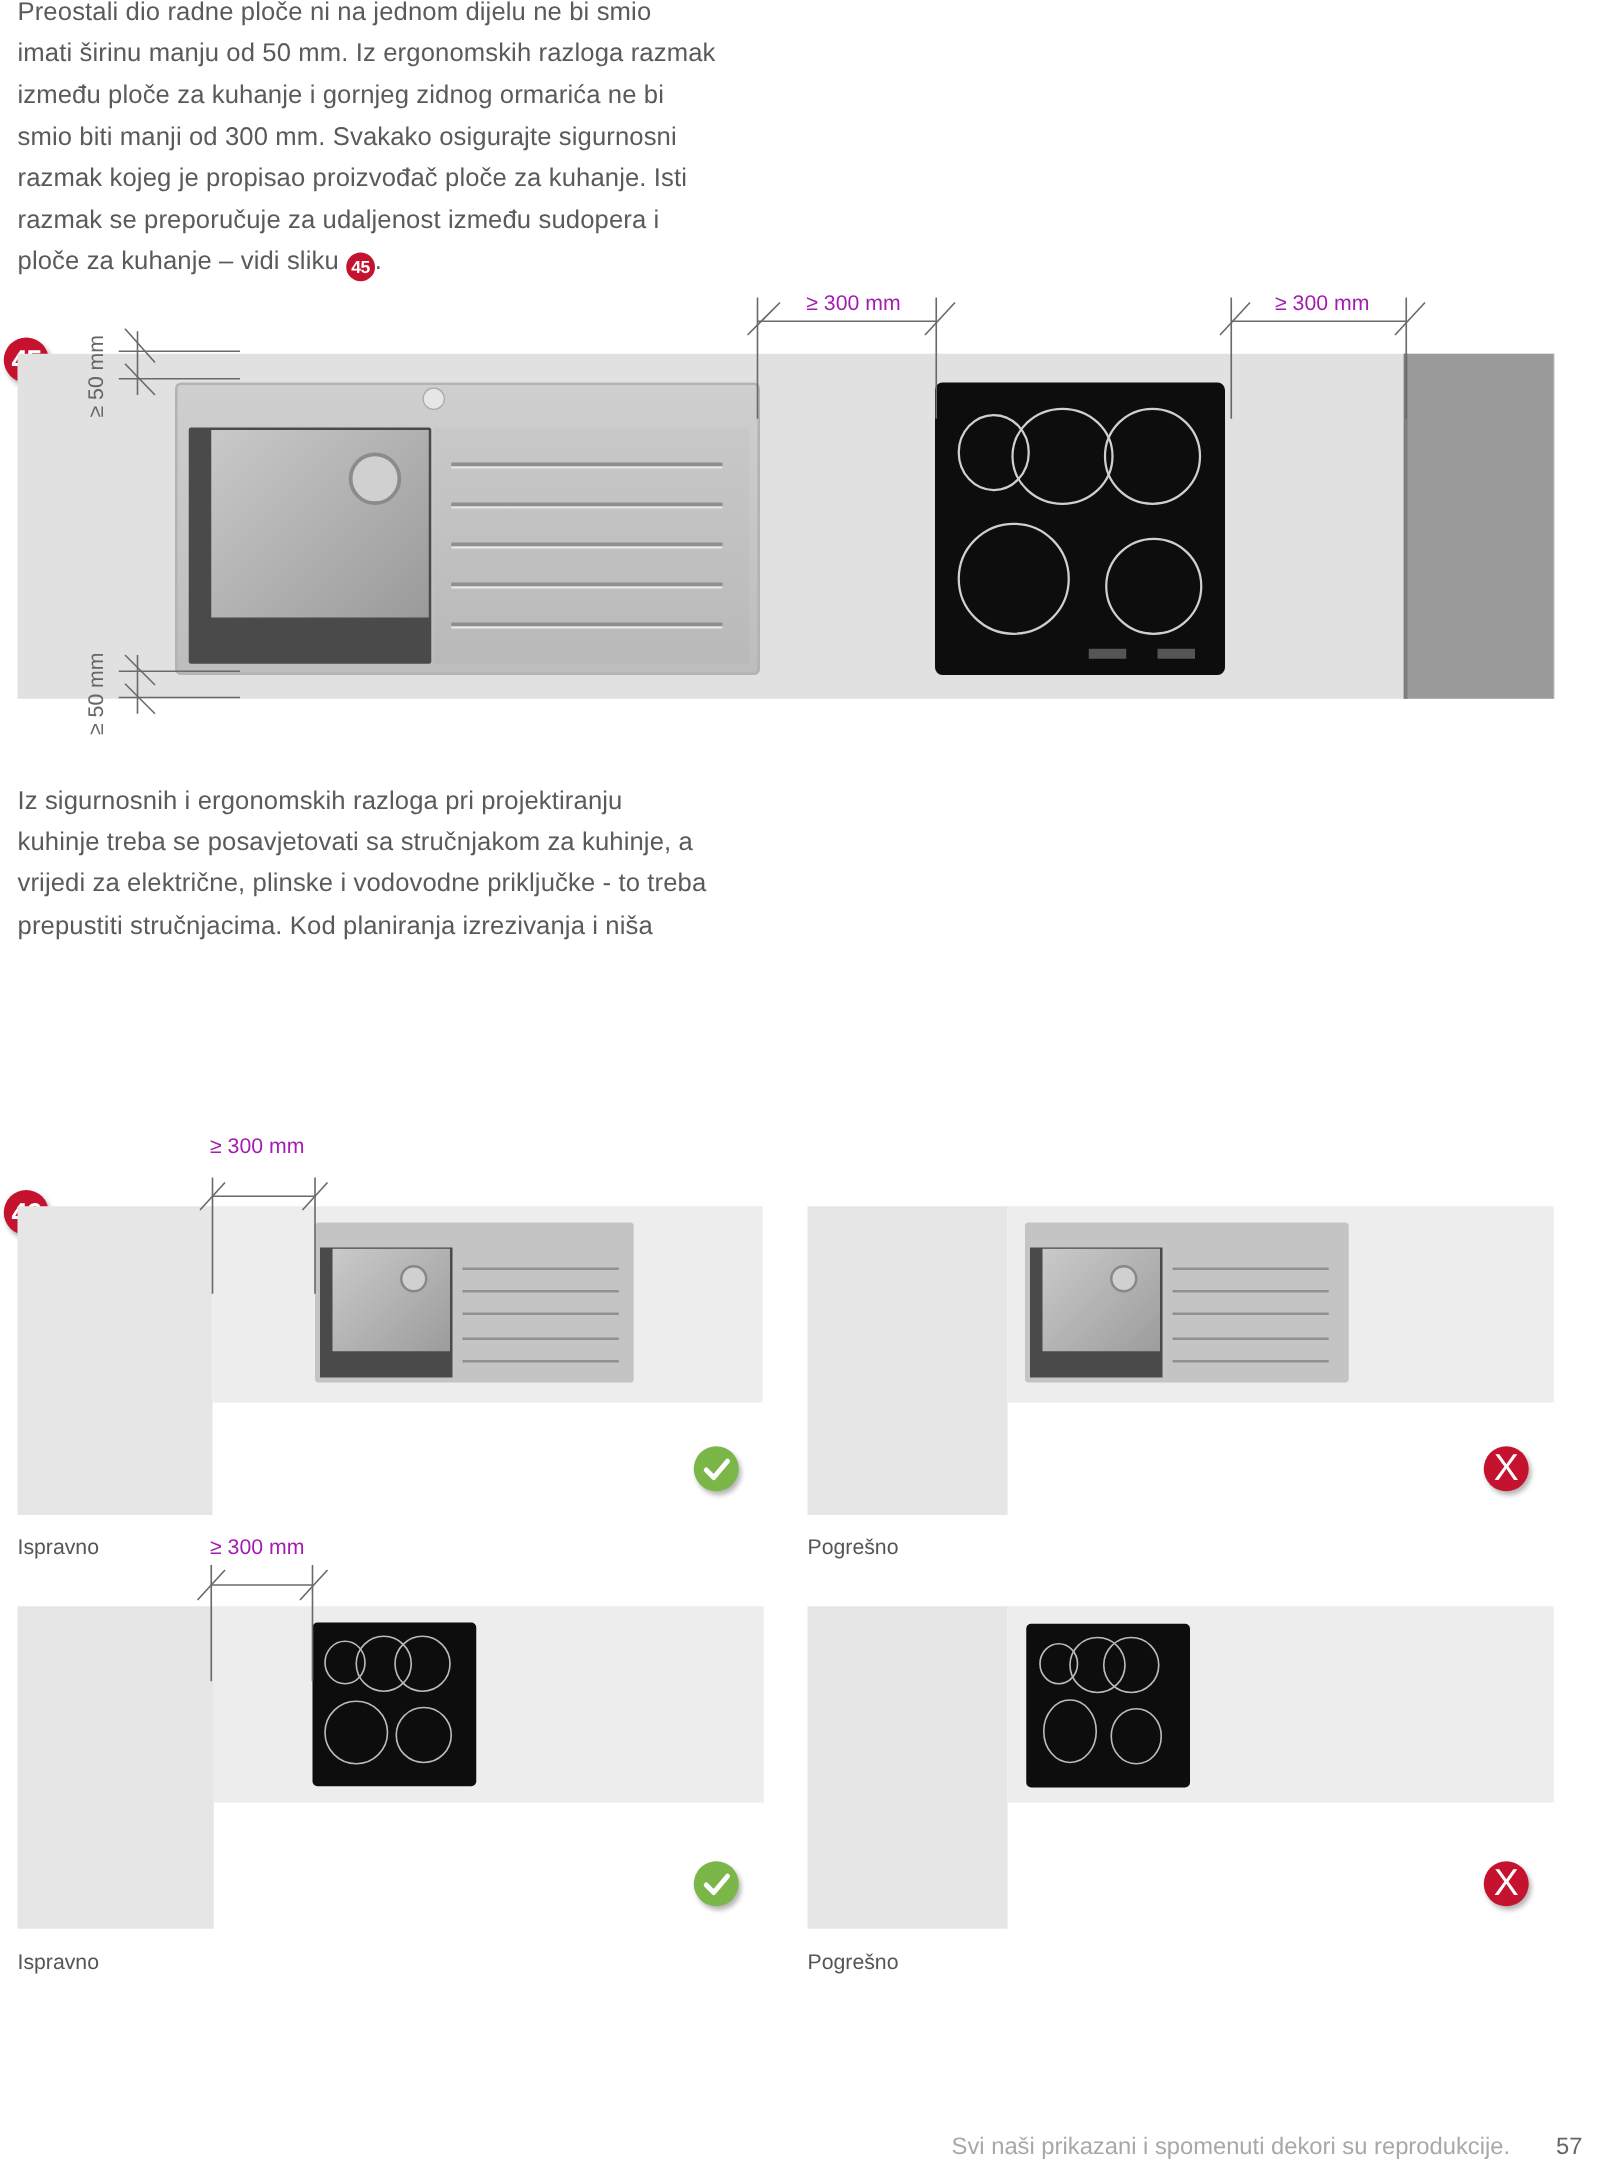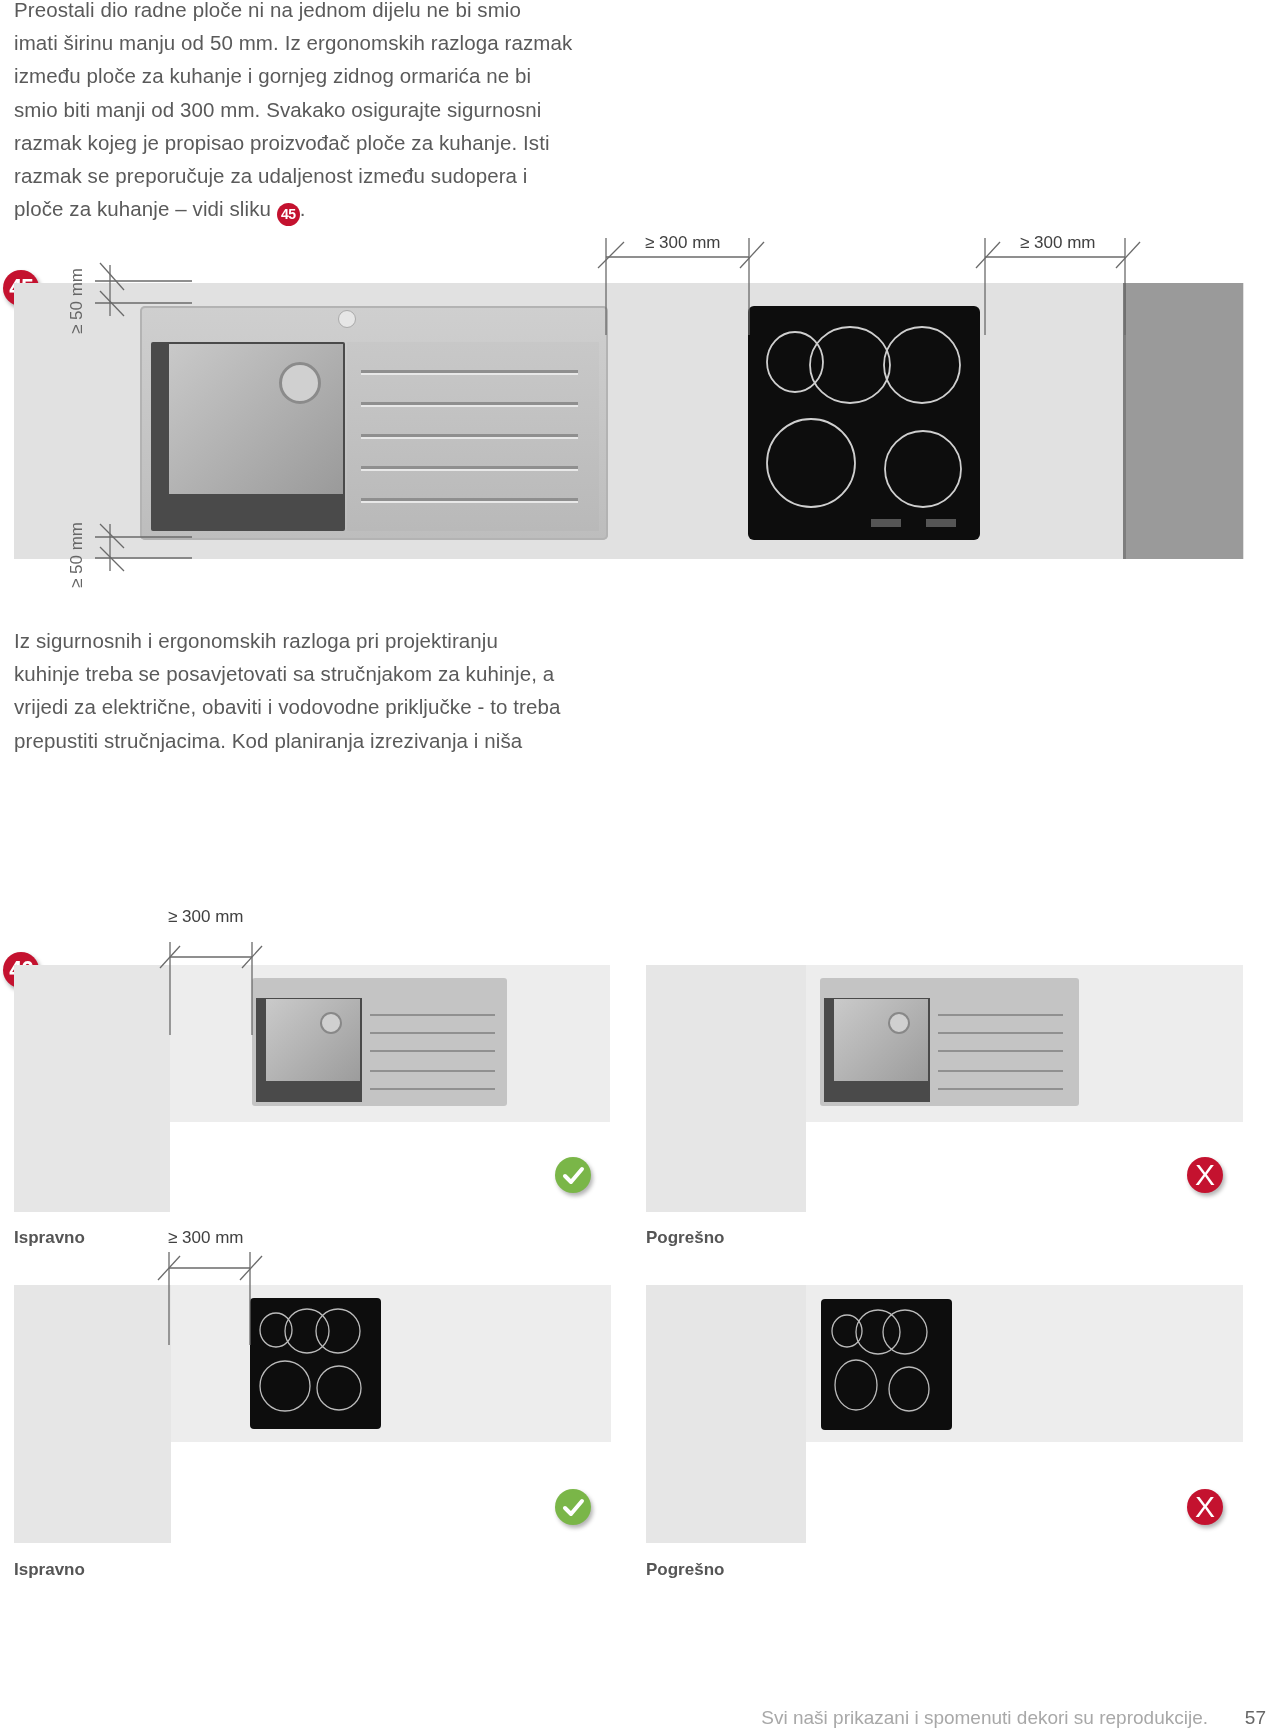--- a/index.html
+++ b/index.html
@@ -9,24 +9,24 @@
           color:#5a5a5a; letter-spacing:0.1px; }
   .para .line { display:block; white-space:nowrap; }
   .ref { display:inline-block; width:23px; height:23px; border-radius:50%; background:#c4122f;
          color:#fff; font-size:14px; font-weight:bold; line-height:23px; text-align:center;
          vertical-align:-3px; letter-spacing:-0.5px; }
   .figbadge { position:absolute; width:36px; height:36px; border-radius:50%; background:#c4122f;
               color:#fff; font-weight:bold; font-size:23px; line-height:36px; text-align:center;
               box-shadow:2px 3px 4px rgba(0,0,0,0.35); letter-spacing:-1px; }
   .abs { position:absolute; }
   .counter { background:#e1e1e1; }
-  .dimtxt { position:absolute; font-size:17px; color:#404040; white-space:nowrap; }
+  .dimtxt { position:absolute; font-size:17px; color:#a21caf; white-space:nowrap; }
   .dimtxt-v { position:absolute; font-size:17px; color:#666; white-space:nowrap;
               transform:rotate(-90deg); transform-origin:left top; }
-  .caption { position:absolute; font-size:17px; font-weight:bold; color:#555; }
+  .caption { position:absolute; font-size:17px; font-weight:normal; color:#555; }
   .status-ok { position:absolute; width:36px; height:36px; border-radius:50%; background:#7ab648;
                box-shadow:2px 3px 4px rgba(0,0,0,0.3); }
   .status-bad { position:absolute; width:36px; height:36px; border-radius:50%; background:#c4122f;
                 box-shadow:2px 3px 4px rgba(0,0,0,0.3); color:#fff; font-size:30px;
                 line-height:36px; text-align:center; font-family:"Liberation Sans", sans-serif; }
   .footer { position:absolute; right:72px; top:1707px; font-size:19px; color:#a8a8a8; }
   .pageno { position:absolute; right:14px; top:1707px; font-size:19px; color:#666; }
   svg { position:absolute; overflow:visible; }
 </style>
 </head>
@@ -113,21 +113,21 @@
   </svg>
   <div class="dimtxt-v" style="left:67px; top:334px;">≥ 50 mm</div>
   <div class="dimtxt-v" style="left:67px; top:588px;">≥ 50 mm</div>
   <div class="dimtxt" style="left:645px; top:233px;">≥ 300 mm</div>
   <div class="dimtxt" style="left:1020px; top:233px;">≥ 300 mm</div>
 </div>
 
 <div class="para" style="top:624px;">
   <span class="line">Iz sigurnosnih i ergonomskih razloga pri projektiranju</span>
   <span class="line">kuhinje treba se posavjetovati sa stručnjakom za kuhinje, a</span>
-  <span class="line">vrijedi za električne, obaviti i vodovodne priključke - to treba</span>
+  <span class="line">vrijedi za električne, plinske i vodovodne priključke - to treba</span>
   <span class="line">prepustiti stručnjacima. Kod planiranja izrezivanja i niša</span>
 </div>
 
 <div>
   <div class="figbadge" style="left:3px; top:952px;">46</div>
 
   <div>
     <div class="abs counter" style="left:14px; top:965px; width:156px; height:247px; background:#e6e6e6;"></div>
     <div class="abs counter" style="left:170px; top:965px; width:440px; height:157px; background:#ededed;"></div>
     <div class="abs" style="left:252px; top:978px; width:255px; height:128px; background:#c4c4c4; border-radius:3px;">

